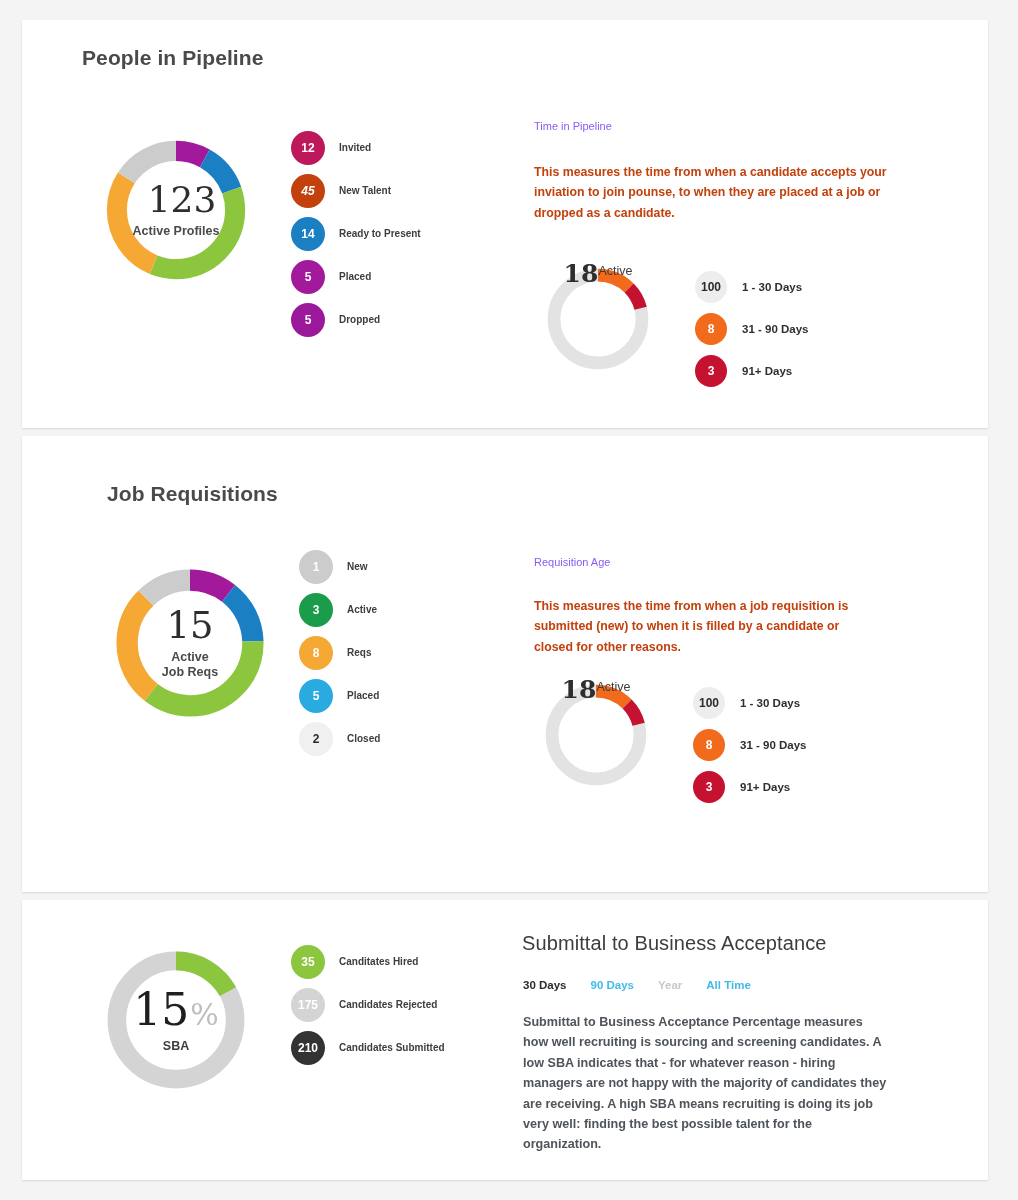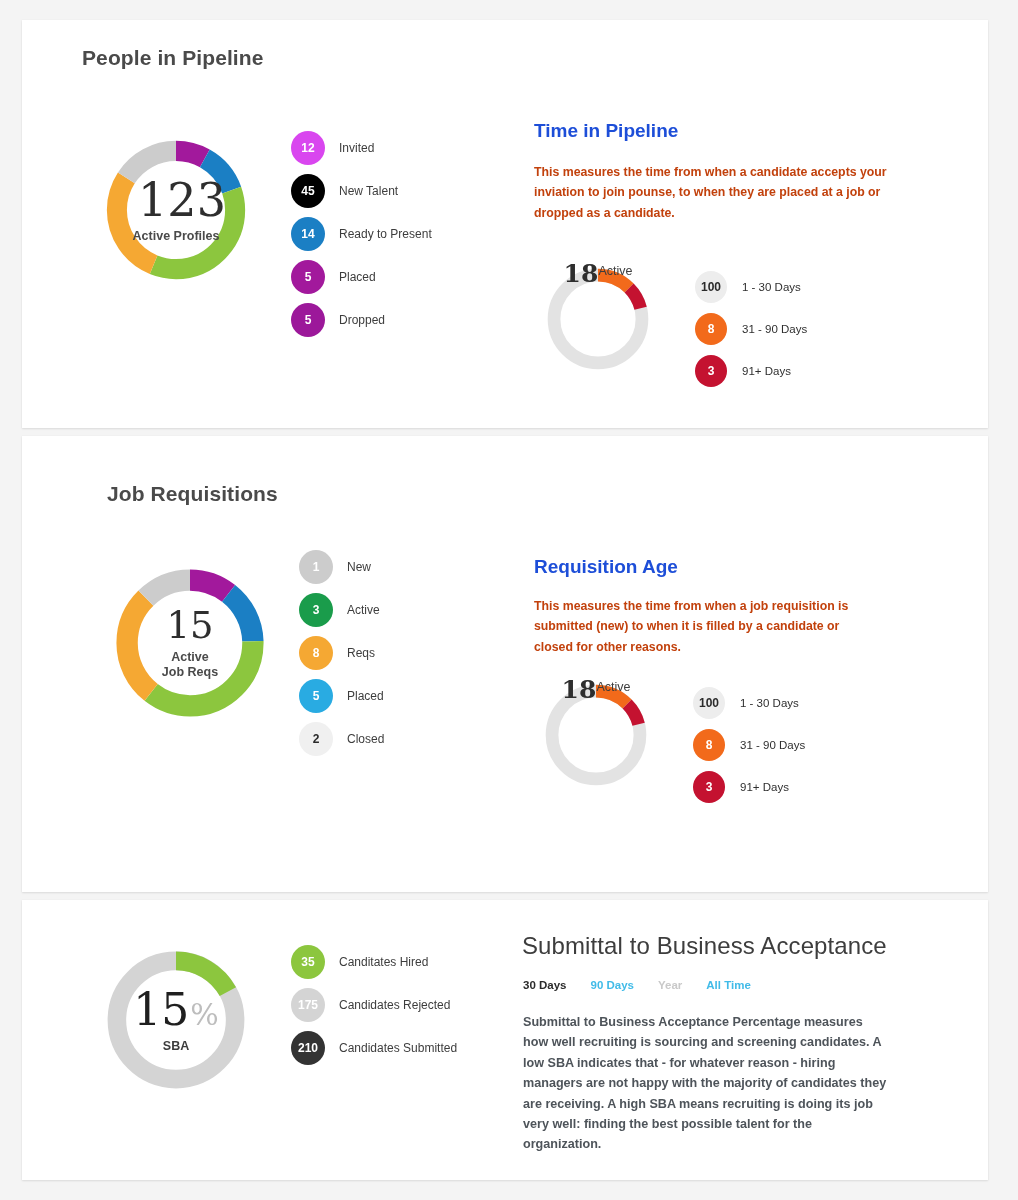--- a/index.html
+++ b/index.html
@@ -79,32 +79,32 @@
     display: flex;
     align-items: center;
     justify-content: center;
     font-size: 12px;
     font-weight: 700;
     color: #ffffff;
     flex: 0 0 auto;
   }
   .legend-label {
     margin-left: 14px;
-    font-size: 12px;
-    font-weight: 400;
+    font-size: 10px;
+    font-weight: 700;
     color: #3d3d3d;
     white-space: nowrap;
   }
 
   
   .sub-title {
     position: absolute;
-    font-size: 19px;
-    font-weight: 700;
-    color: #1d4ed8;
+    font-size: 11px;
+    font-weight: 400;
+    color: #8b5cf6;
     white-space: nowrap;
   }
   .sub-desc {
     position: absolute;
     font-size: 12.3px;
     font-weight: 600;
     color: #c2410c;
     line-height: 1.65;
     width: 360px;
   }
@@ -126,21 +126,21 @@
   }
   .ring-sub {
     font-size: 12.5px;
     font-weight: 400;
     color: #3d3d3d;
     margin-top: 3px;
   }
 
   .legend-sm .legend-row { height: 42px; }
   .legend-sm .legend-bubble { width: 32px; height: 32px; font-size: 12px; }
-  .legend-sm .legend-label { margin-left: 15px; font-size: 11.5px; font-weight: 400; color: #2f2f2f; }
+  .legend-sm .legend-label { margin-left: 15px; font-size: 11.5px; font-weight: 700; color: #2f2f2f; }
 
   
   .pct-row { display: flex; align-items: baseline; }
   .pct-num {
     font-family: "DejaVu Serif", serif;
     font-size: 44px;
     font-weight: 400;
     color: #1f1f1f;
     line-height: 1;
   }
@@ -154,21 +154,21 @@
   .sba-sub {
     font-size: 12.5px;
     font-weight: 700;
     color: #3d3d3d;
     margin-top: 7px;
     text-align: center;
   }
 
   .sba-title {
     position: absolute;
-    font-size: 24px;
+    font-size: 20px;
     font-weight: 400;
     color: #3d3d3d;
     white-space: nowrap;
     letter-spacing: 0.1px;
   }
   .tabs {
     position: absolute;
     display: flex;
     align-items: center;
     gap: 24px;
@@ -205,34 +205,34 @@
       <svg class="donut-svg" width="156" height="156" viewBox="0 0 42 42">
         <circle cx="21" cy="21" r="15.91549" fill="none" stroke="#ffffff" stroke-width="5.4"></circle>
 
         <circle cx="21" cy="21" r="15.91549" fill="none" stroke="#a2199c" stroke-width="5.4" stroke-dasharray="8.1 91.9" stroke-dashoffset="0" transform="rotate(-90 21 21)"></circle>
         <circle cx="21" cy="21" r="15.91549" fill="none" stroke="#1b7fc4" stroke-width="5.4" stroke-dasharray="11.4 88.6" stroke-dashoffset="-8.1" transform="rotate(-90 21 21)"></circle>
         <circle cx="21" cy="21" r="15.91549" fill="none" stroke="#8cc63e" stroke-width="5.4" stroke-dasharray="36.6 63.4" stroke-dashoffset="-19.5" transform="rotate(-90 21 21)"></circle>
         <circle cx="21" cy="21" r="15.91549" fill="none" stroke="#f5a833" stroke-width="5.4" stroke-dasharray="27.9 72.1" stroke-dashoffset="-56.1" transform="rotate(-90 21 21)"></circle>
         <circle cx="21" cy="21" r="15.91549" fill="none" stroke="#cccccc" stroke-width="5.4" stroke-dasharray="16 84" stroke-dashoffset="-84" transform="rotate(-90 21 21)"></circle>
       </svg>
       <div class="donut-center">
-        <div class="donut-big-num" style="font-size:46px;margin-left:12px;">123</div>
+        <div class="donut-big-num" style="font-size:36px;margin-left:12px;">123</div>
         <div class="donut-sub">Active Profiles</div>
       </div>
     </div>
 
     <div class="legend" style="left:269px; top:106px;">
 
       <div class="legend-row">
-        <span class="legend-bubble" style="background: #d946ef; color: rgb(255, 255, 255);">12</span>
+        <span class="legend-bubble" style="background: #be185d; color: rgb(255, 255, 255);">12</span>
         <span class="legend-label">Invited</span>
       </div>
 
       <div class="legend-row">
-        <span class="legend-bubble" style="background: #000000; color: rgb(255, 255, 255);">45</span>
+        <span class="legend-bubble" style="background: #c2410c; color: rgb(255, 255, 255); font-style: italic;">45</span>
         <span class="legend-label">New Talent</span>
       </div>
 
 
       <div class="legend-row">
         <span class="legend-bubble" style="background: rgb(27, 127, 196); color: rgb(255, 255, 255);">14</span>
         <span class="legend-label">Ready to Present</span>
       </div>
 
       <div class="legend-row">

